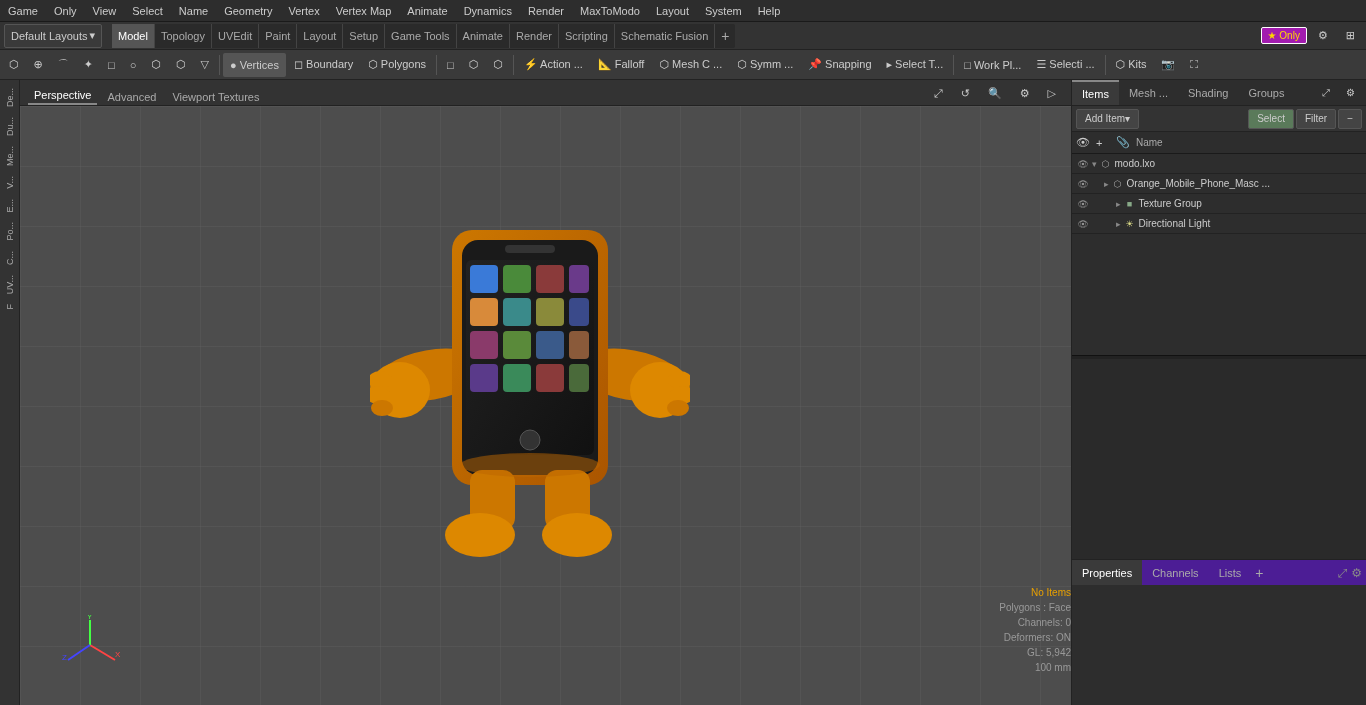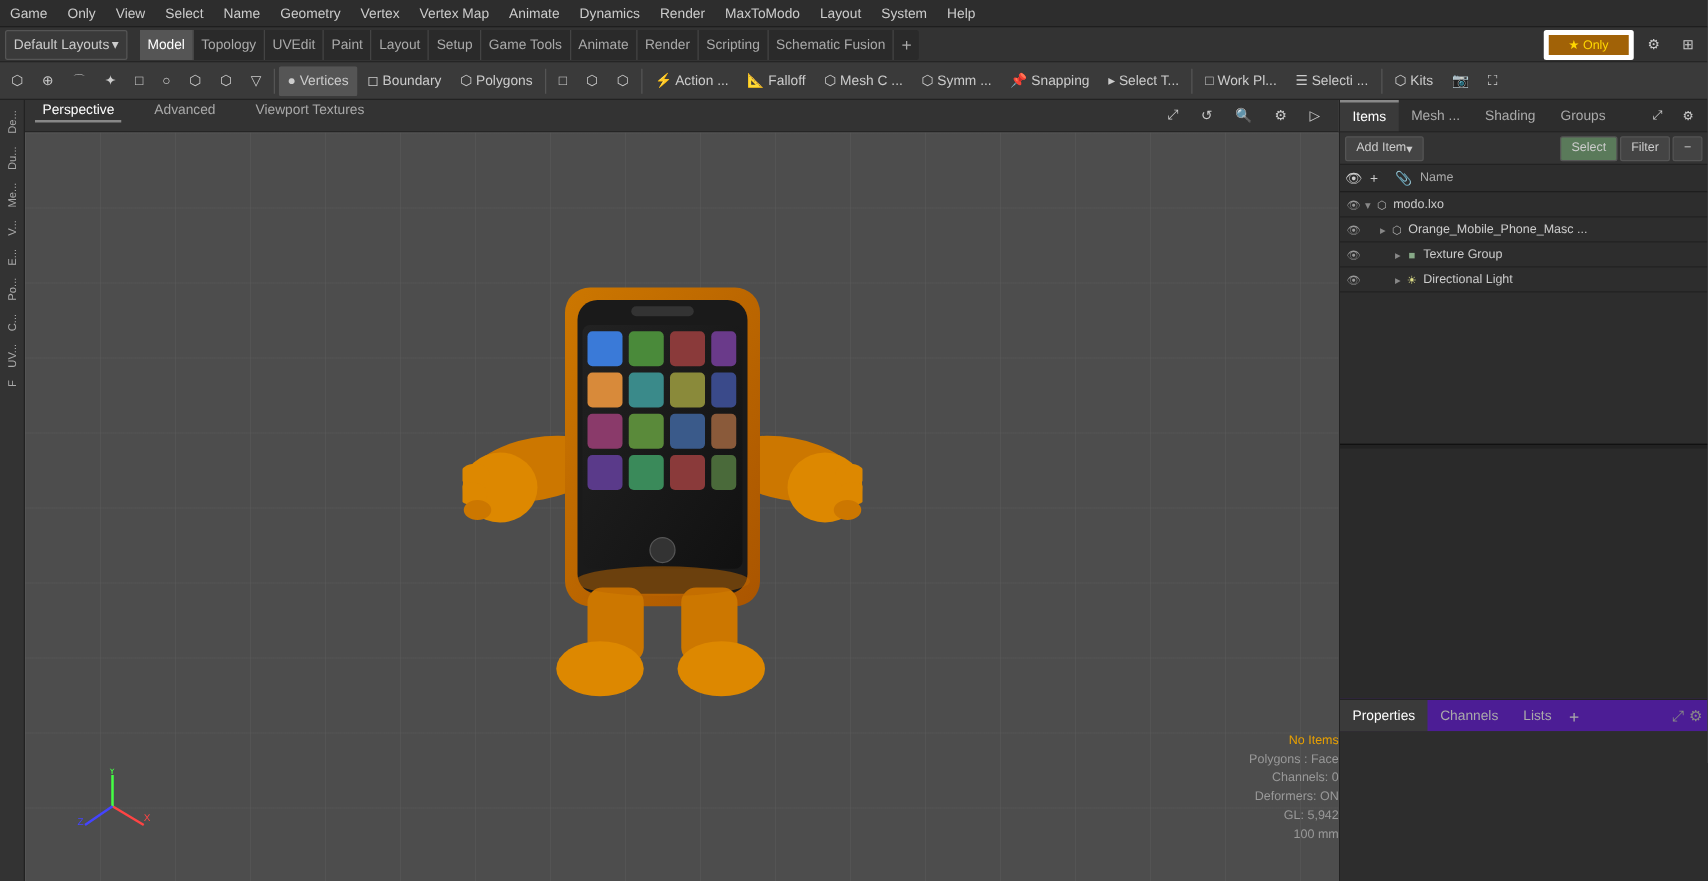--- a/index.html
+++ b/index.html
@@ -8,38 +8,38 @@
     
     #menubar { display: flex; align-items: center; background: #2d2d2d; height: 22px; border-bottom: 1px solid #1a1a1a; }
     .menu-item { padding: 2px 8px; color: #ccc; cursor: pointer; font-size: 11px; }
 
     
     #toolbar1 { display: flex; align-items: center; background: #333; height: 28px; border-bottom: 1px solid #222; gap: 2px; padding: 0 4px; }
     .tab-group { display: flex; align-items: center; background: #2a2a2a; border-radius: 2px; margin: 0 2px; }
     .tab-btn { padding: 2px 6px; color: #aaa; cursor: pointer; font-size: 11px; border-right: 1px solid #444; height: 24px; display: flex; align-items: center; }
     .tab-btn.active { background: #555; color: #fff; }
     .tab-add { padding: 2px 6px; color: #aaa; cursor: pointer; font-size: 14px; }
-    .star-only { background: #a16207; border: 4px solid #ffffff; color: #ffd700; padding: 2px 16px; font-size: 10px; margin-left: auto; border-radius: 2px; }
+    .star-only { background: #a21caf; border: 1px solid #ffffff; color: #ffd700; padding: 2px 6px; font-size: 10px; margin-left: auto; border-radius: 2px; }
 
     
     #toolbar2 { display: flex; align-items: center; background: #3a3a3a; height: 30px; border-bottom: 1px solid #222; gap: 1px; padding: 0 2px; }
     .tool-btn { padding: 2px 6px; color: #ccc; cursor: pointer; font-size: 11px; border: 1px solid transparent; border-radius: 2px; height: 24px; display: flex; align-items: center; gap: 2px; white-space: nowrap; }
     .tool-btn.active { background: #555; }
     .tool-separator { width: 1px; height: 20px; background: #555; margin: 0 2px; }
 
     
     #main { display: flex; height: calc(705px - 22px - 28px - 30px); }
 
     
     #left-sidebar { width: 20px; background: #333; border-right: 1px solid #222; display: flex; flex-direction: column; align-items: center; padding-top: 4px; gap: 2px; }
     .sidebar-tab { writing-mode: vertical-rl; transform: rotate(180deg); font-size: 9px; color: #aaa; padding: 4px 2px; cursor: pointer; }
 
     
     #viewport { flex: 1; background: #4a4a4a; position: relative; overflow: hidden; }
-    #viewport-header { display: flex; align-items: flex-start; background: #333; height: 26px; border-bottom: 1px solid #222; padding: 0 8px; gap: 20px; }
+    #viewport-header { display: flex; align-items: flex-end; background: #333; height: 26px; border-bottom: 1px solid #222; padding: 0 8px; gap: 4px; }
     .viewport-tab { color: #aaa; font-size: 11px; cursor: pointer; padding: 2px 6px; }
     .viewport-tab.active { color: #fff; border-bottom: 2px solid #888; }
     #viewport-canvas { width: 100%; height: calc(100% - 26px); background: #5a5a5a; position: relative; overflow: hidden; }
 
     
     .grid-bg { position: absolute; top: 0; left: 0; width: 100%; height: 100%; background-image: 
       linear-gradient(rgba(100,100,100,0.3) 1px, transparent 1px),
       linear-gradient(90deg, rgba(100,100,100,0.3) 1px, transparent 1px);
       background-size: 60px 60px; background-color: #4d4d4d; }
 

